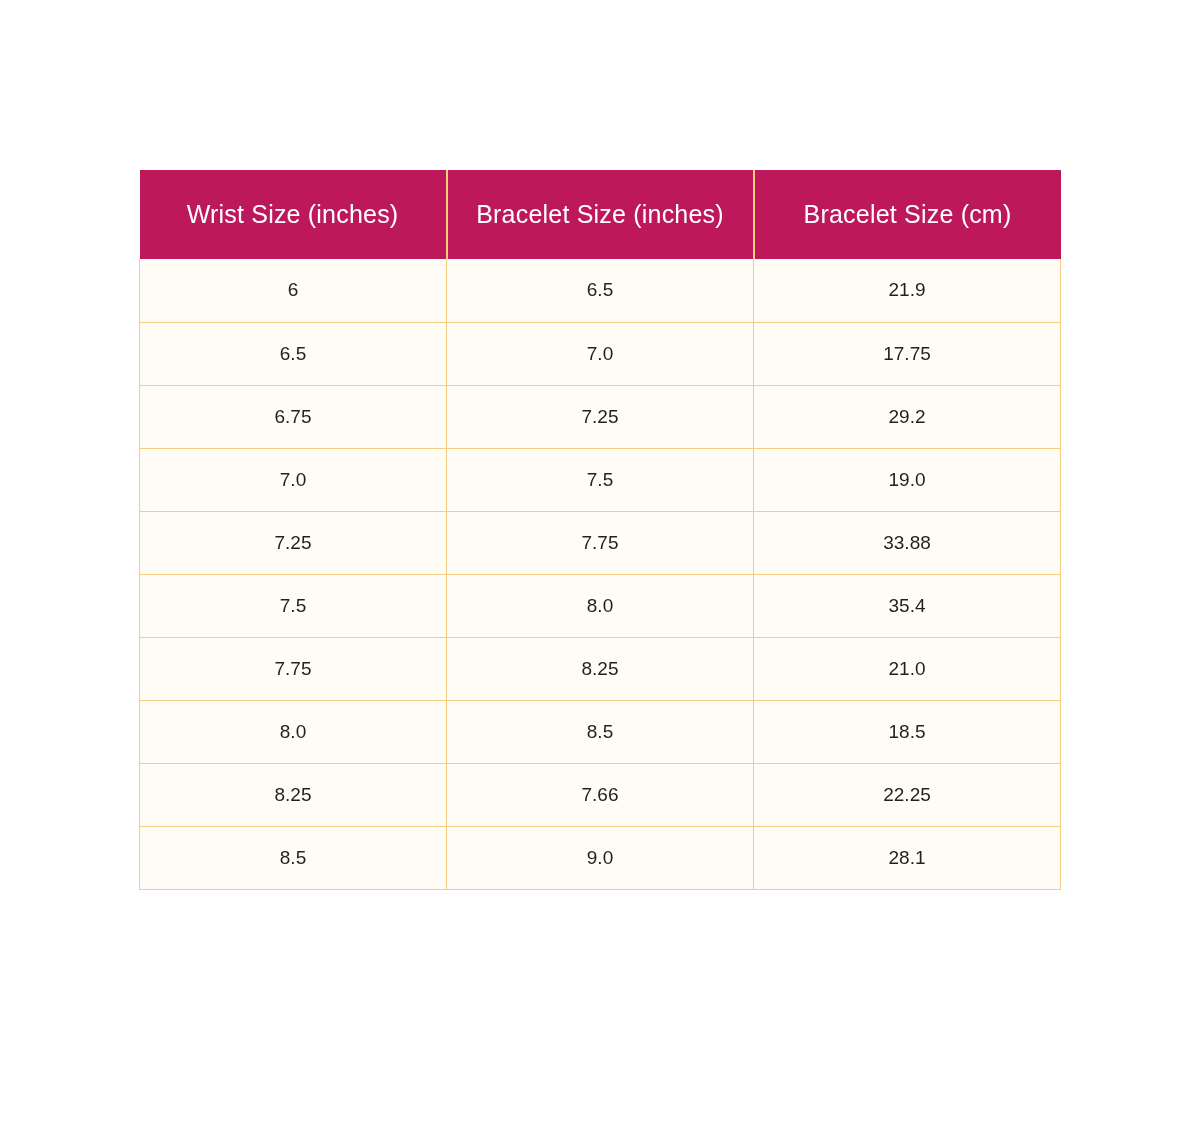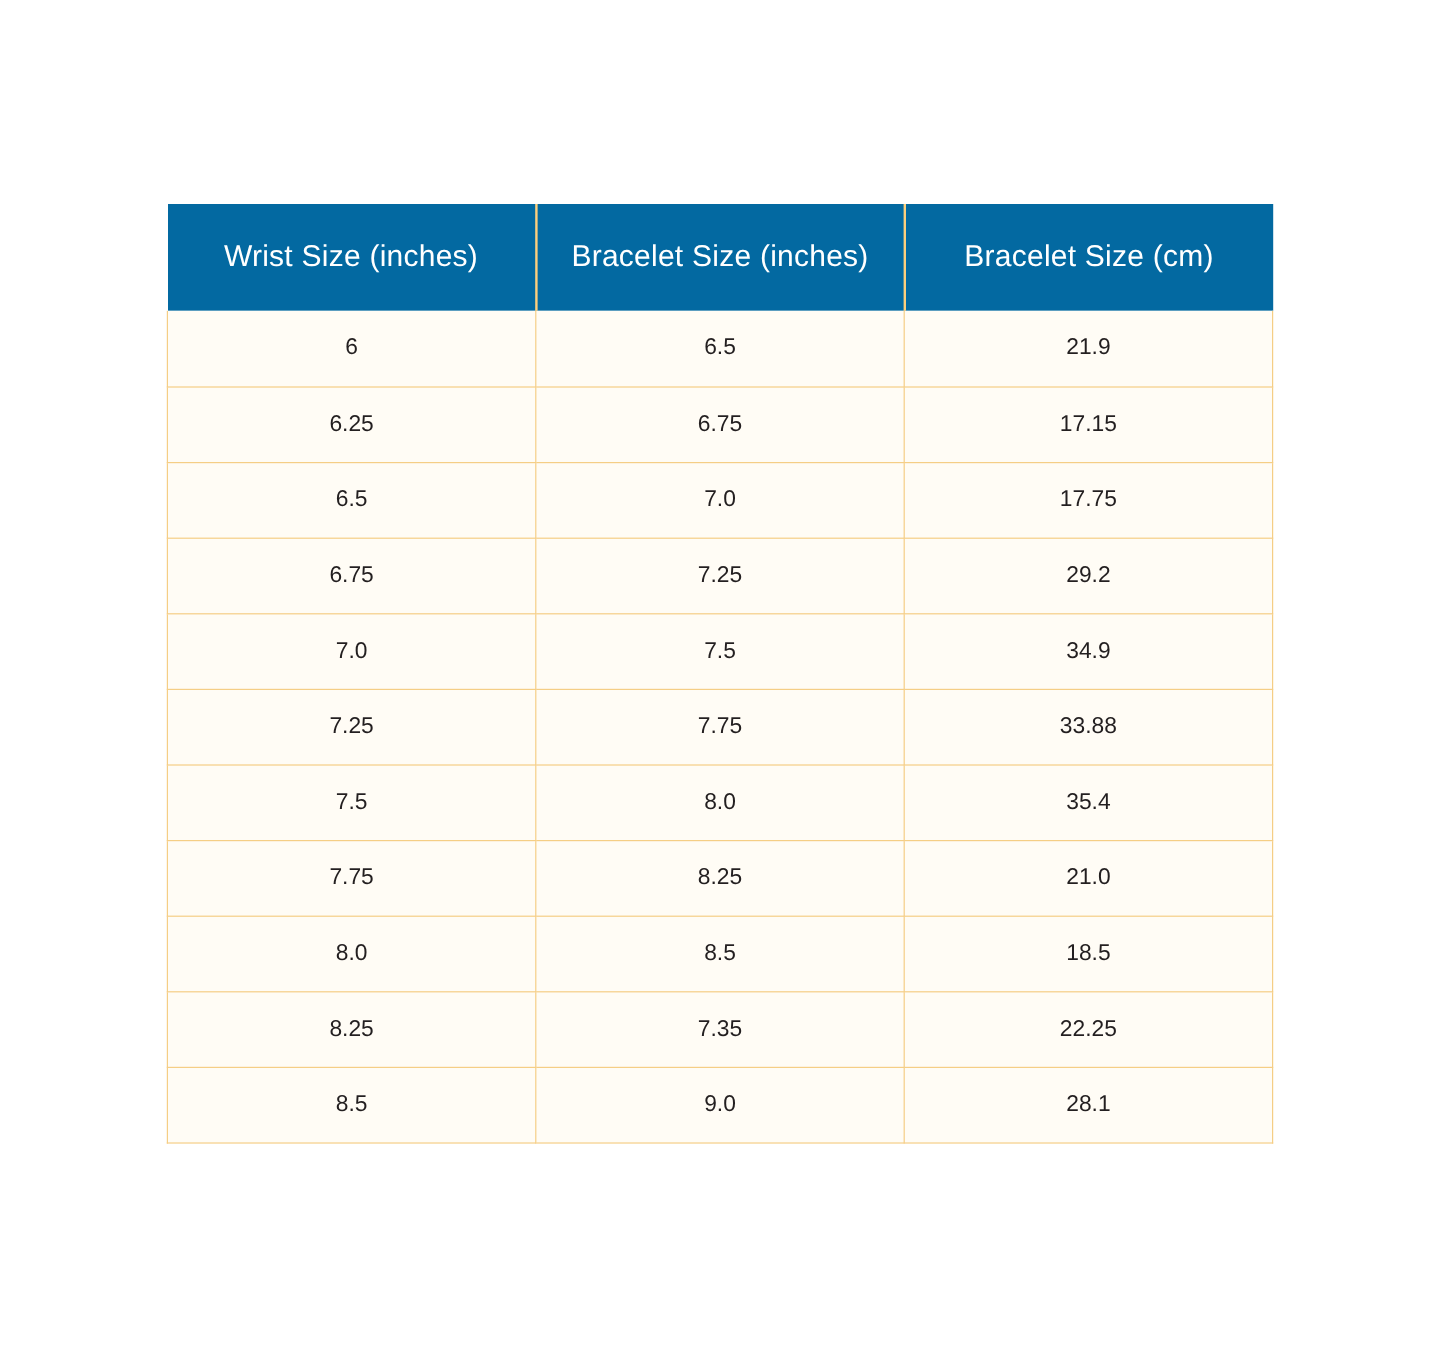--- a/index.html
+++ b/index.html
@@ -32,21 +32,21 @@
     width: 921px;
     border-collapse: collapse;
     table-layout: fixed;
   }
 
   table.size-table col.col-wrist { width: 307px; }
   table.size-table col.col-bracelet-in { width: 307px; }
   table.size-table col.col-bracelet-cm { width: 307px; }
 
   table.size-table thead th {
-    background: #0369a1;
+    background: #be185d;
     color: #ffffff;
     font-size: 25px;
     font-weight: 400;
     letter-spacing: 0.2px;
     height: 89px;
     padding: 0 6px;
     text-align: center;
     vertical-align: middle;
     border: none;
     border-right: 2px solid #fdcf7d;
@@ -94,38 +94,33 @@
           <th>Bracelet Size (cm)</th>
         </tr>
       </thead>
       <tbody>
           <tr>
             <td>6</td>
             <td>6.5</td>
             <td>21.9</td>
           </tr>
           <tr>
-            <td>6.25</td>
-            <td>6.75</td>
-            <td>17.15</td>
-          </tr>
-          <tr>
             <td>6.5</td>
             <td>7.0</td>
             <td>17.75</td>
           </tr>
           <tr>
             <td>6.75</td>
             <td>7.25</td>
             <td>29.2</td>
           </tr>
           <tr>
             <td>7.0</td>
             <td>7.5</td>
-            <td>34.9</td>
+            <td>19.0</td>
           </tr>
           <tr>
             <td>7.25</td>
             <td>7.75</td>
             <td>33.88</td>
           </tr>
           <tr>
             <td>7.5</td>
             <td>8.0</td>
             <td>35.4</td>
@@ -135,21 +130,21 @@
             <td>8.25</td>
             <td>21.0</td>
           </tr>
           <tr>
             <td>8.0</td>
             <td>8.5</td>
             <td>18.5</td>
           </tr>
           <tr>
             <td>8.25</td>
-            <td>7.35</td>
+            <td>7.66</td>
             <td>22.25</td>
           </tr>
           <tr>
             <td>8.5</td>
             <td>9.0</td>
             <td>28.1</td>
           </tr>
         </tbody>
     </table>
   </div>

